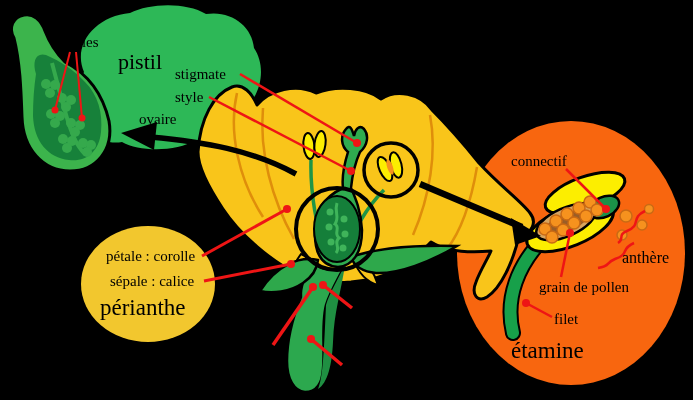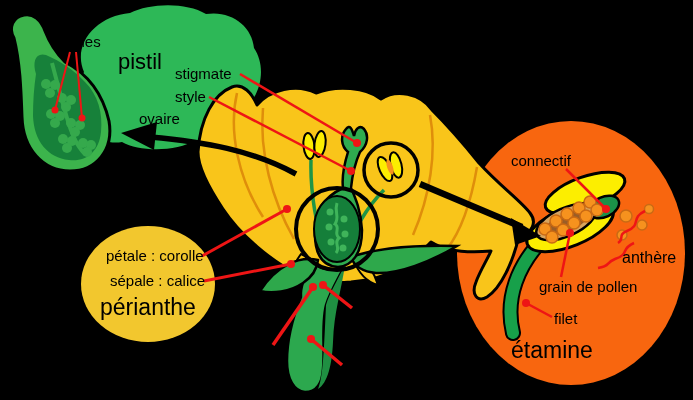--- a/index.html
+++ b/index.html
@@ -1,17 +1,17 @@
 <!DOCTYPE html>
 <html><head>
 <meta charset="utf-8">
 <style>
   html,body{margin:0;padding:0;background:#000;}
   .stage{position:relative;width:693px;height:400px;background:#000;overflow:hidden;
-         font-family:Liberation Sans, sans-serif;text-align:right;}
+         font-family:Liberation Serif, serif;text-align:right;}
   svg{position:absolute;left:0;top:0;}
   text{fill:#000;}
   .lbl{font-size:15px;}
   .lbl-big{font-size:23px;}
   .lbl-anther{font-size:16px;}
   .title-pistil{font-size:22px;}
 </style>
 </head>
 <body>
 

